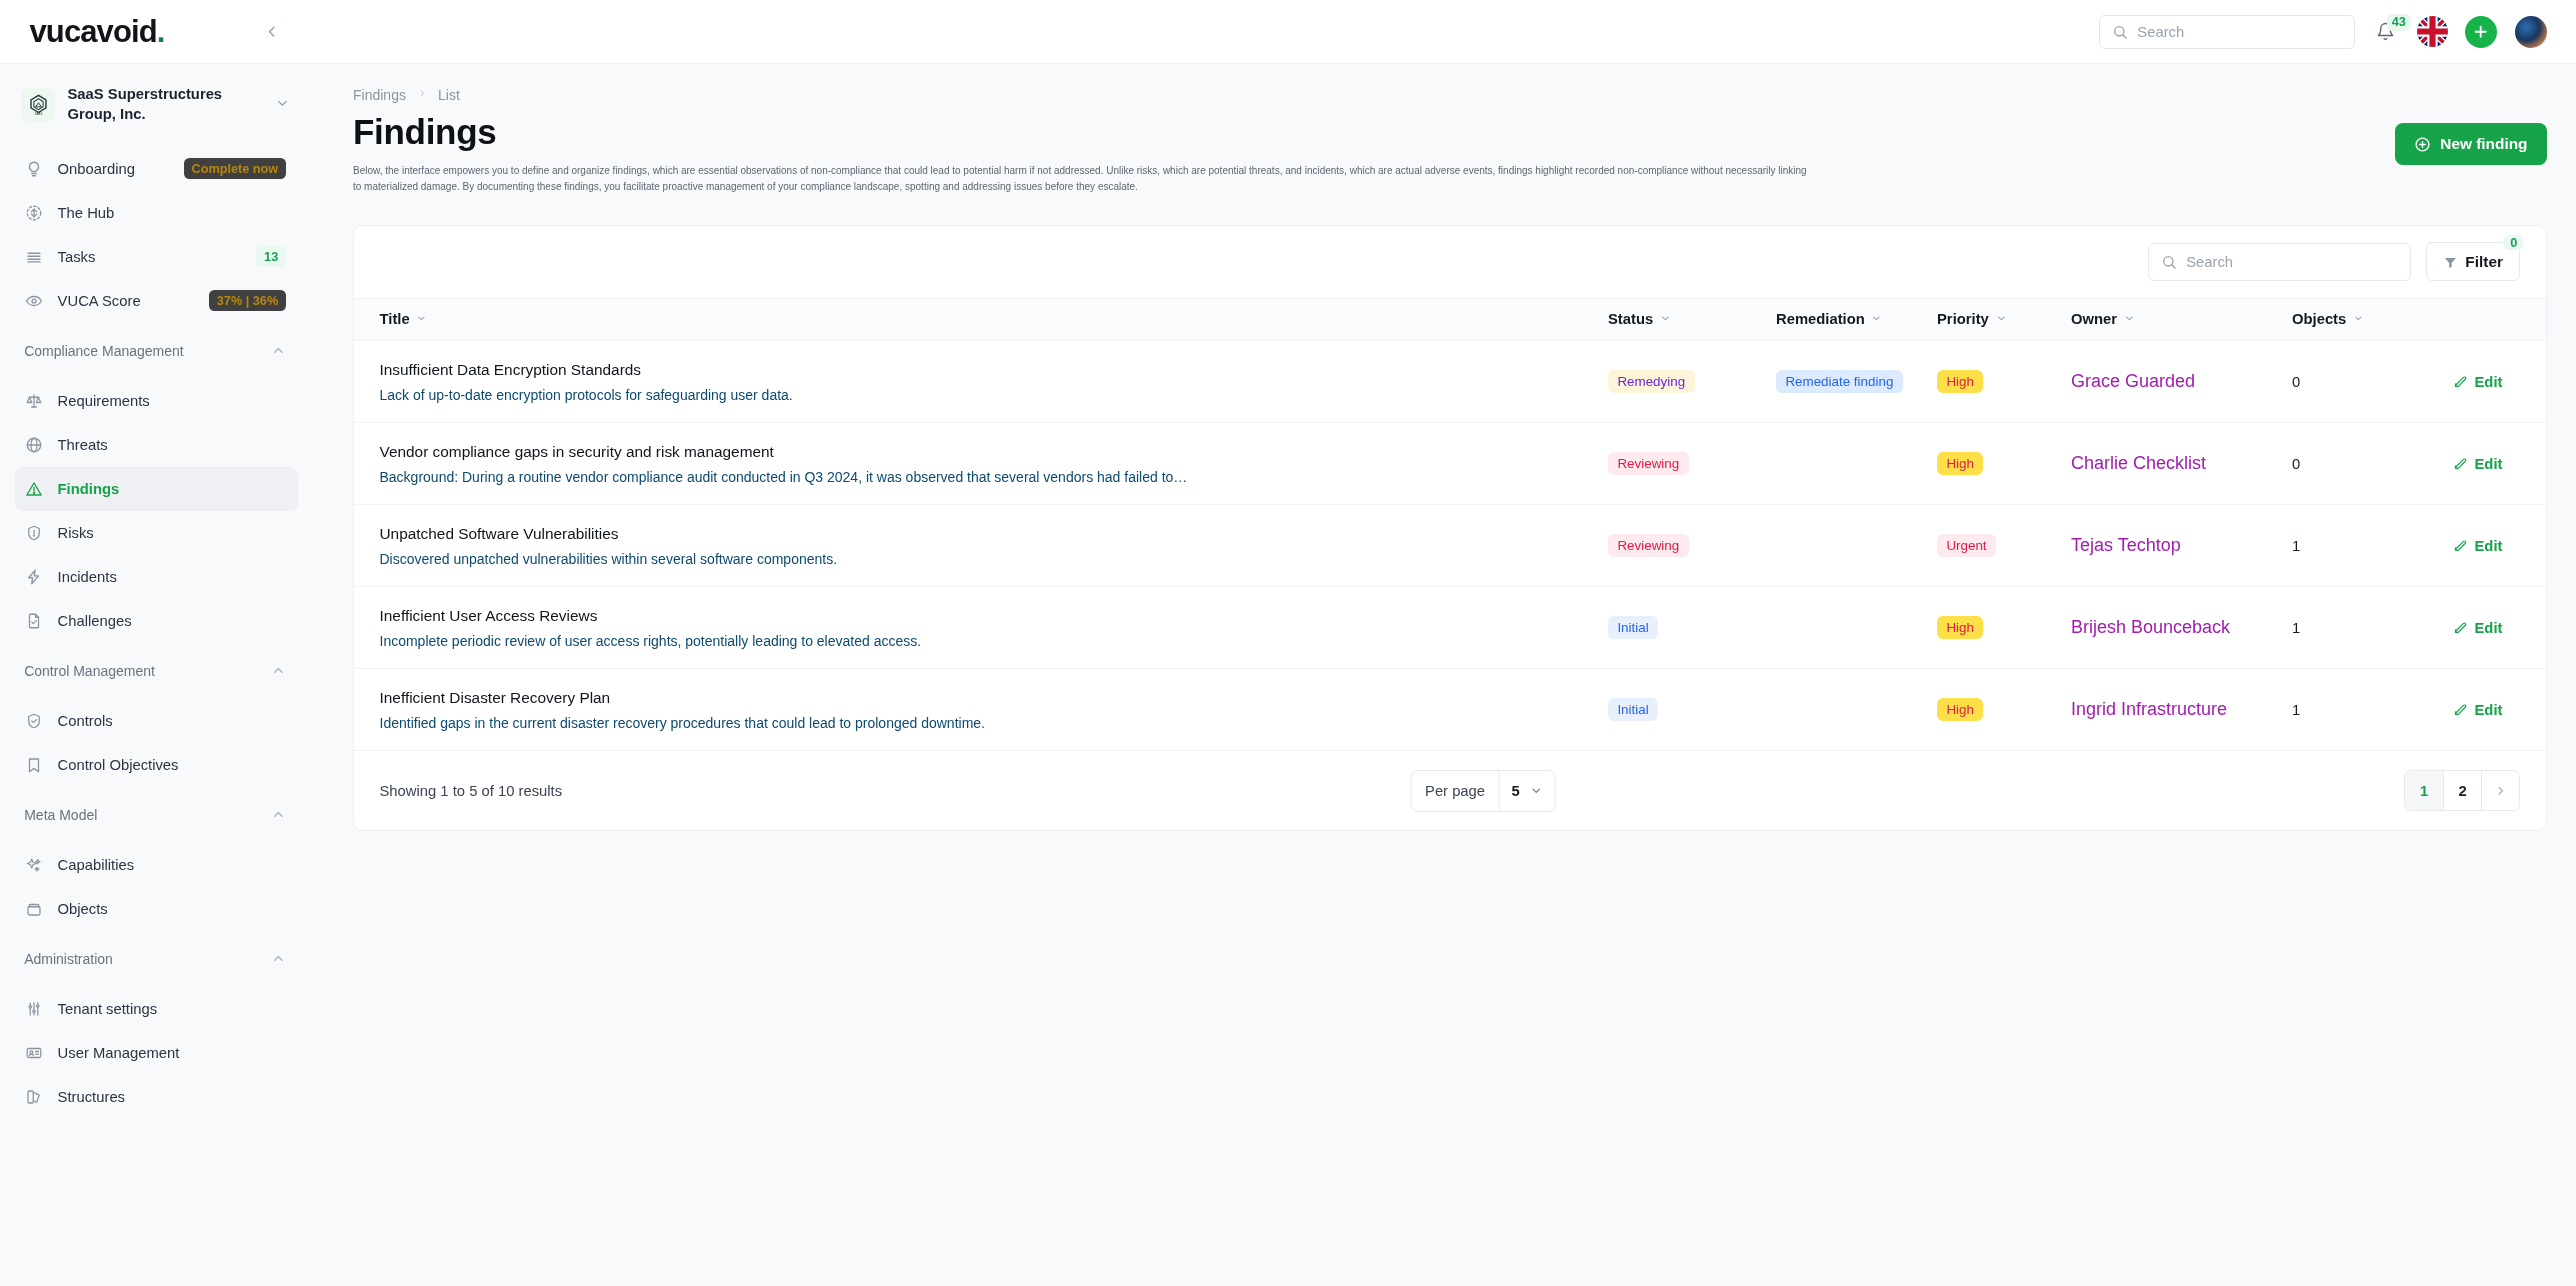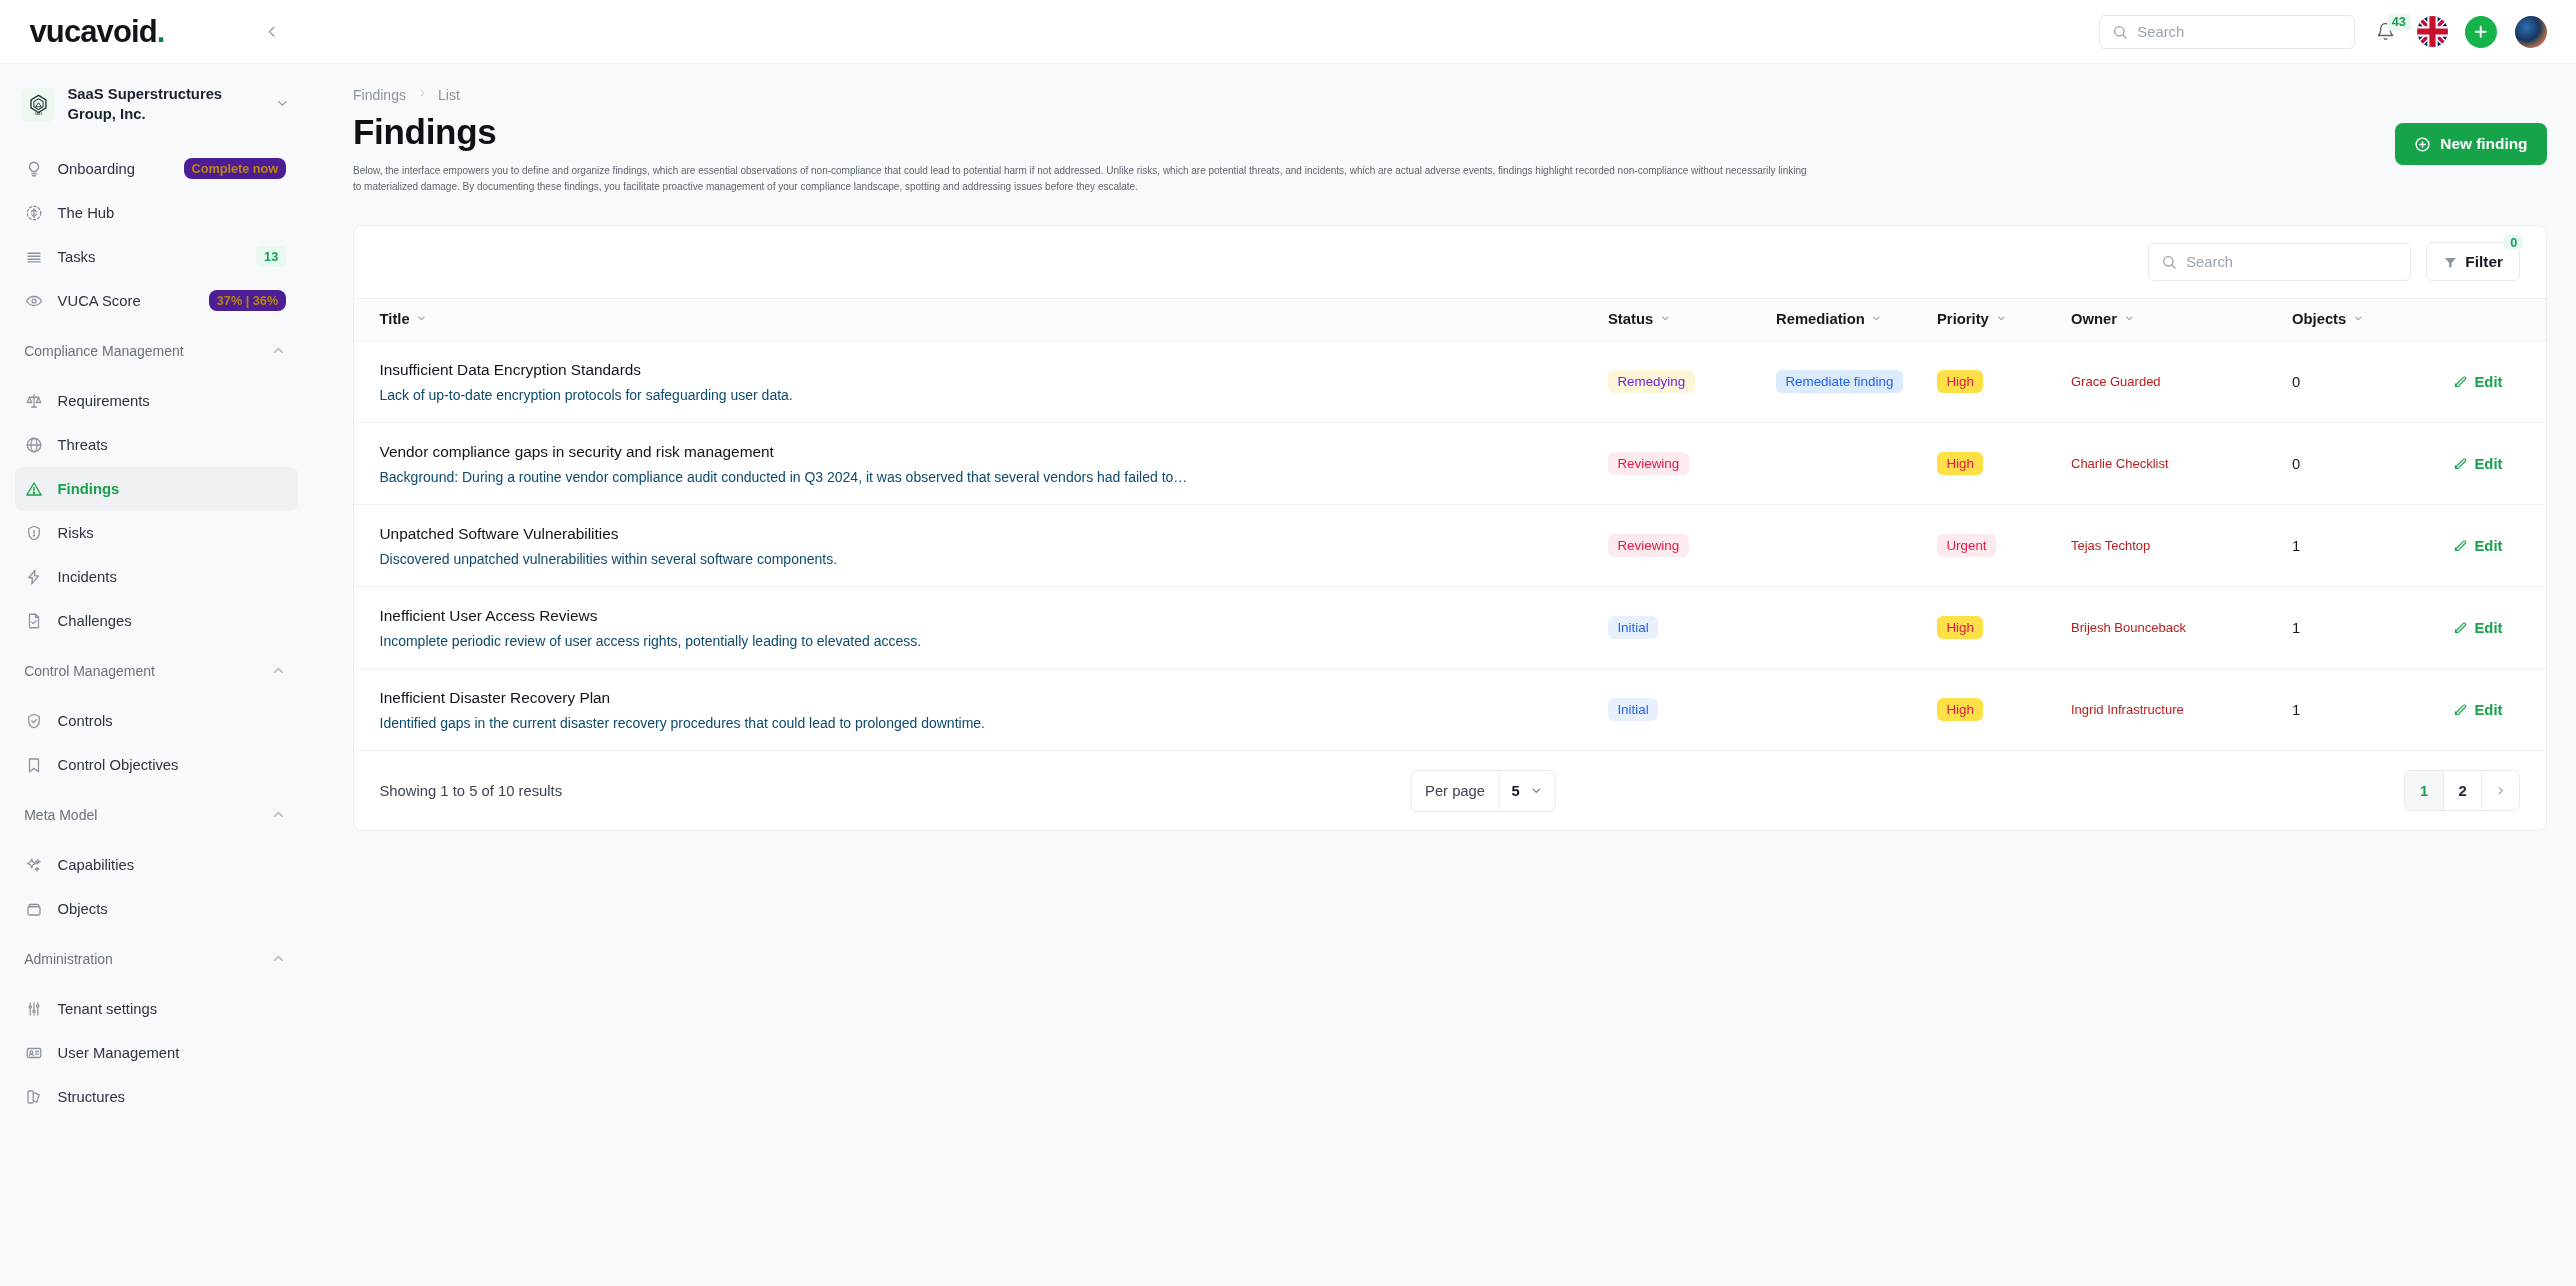--- a/index.html
+++ b/index.html
@@ -102,21 +102,21 @@
   .nav-item .ico { width: 20px; height: 20px; flex: 0 0 20px; display:flex; align-items:center; justify-content:center; color:#8b94a1; }
   .nav-item .lbl { flex: 1 1 auto; }
   .nav-item.active { background: #eef0f3; }
   .nav-item.active .lbl { color: #16a34a; font-weight: 600; }
   .nav-item.active .ico { color: #16a34a; }
 
   .pill {
     font-size: 12.7px; font-weight: 600;
     padding: 3.4px 8px; border-radius: 5.4px; white-space: nowrap;
   }
-  .pill-amber { background: #4c1d95; color: #b8860b; border-radius: 8px; }
+  .pill-amber { background: #404040; color: #b8860b; }
   .pill-green { background: #e9f9ef; color: #12a254; }
 
   .group-head {
     display: flex; align-items: flex-start; justify-content: space-between;
     padding: 0 12px 0 9.4px; height: 36px;
     margin-top: 20px; cursor: pointer;
   }
   .group-head .g-lbl { font-size: 14px; color: #69727f; font-weight: 500; }
   .group-head .g-chev { color: #a6aeb9; }
 
@@ -208,21 +208,21 @@
   .badge {
     display: inline-block; font-size: 13.4px; font-weight: 500;
     padding: 4px 9.4px; border-radius: 6px; white-space: nowrap;
   }
   .b-remedying { background: #fdf5d9; color: #6d28d9; }
   .b-reviewing { background: #fdeaee; color: #e01b45; }
   .b-initial   { background: #e8f0fd; color: #2563eb; }
   .b-rem-find  { background: #dceafd; color: #2563eb; }
   .b-high      { background: #fde047; color: #e01b45; }
   .b-urgent    { background: #fdeaee; color: #e01b45; }
-  .cell-owner { font-size: 13px; color: #b91c1c; }
+  .cell-owner { font-size: 18px; color: #a21caf; }
   .cell-obj { font-size: 14.8px; color: #141a21; }
   .edit-link {
     display: flex; align-items: center; gap: 6.7px;
     color: #16a34a; font-size: 14.8px; font-weight: 600; cursor: pointer;
   }
 
   .card-footer {
     height: 79px; display: flex; align-items: center; justify-content: space-between;
     padding: 0 25.5px;
   }

